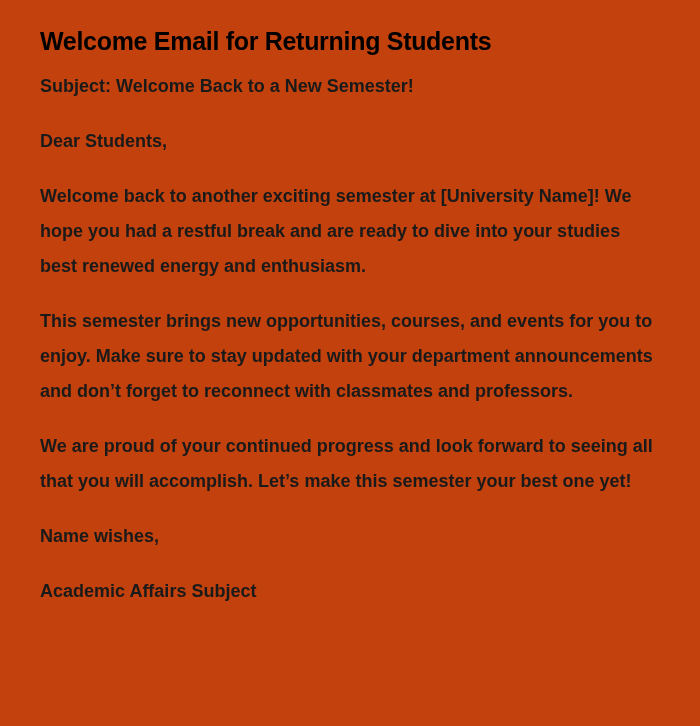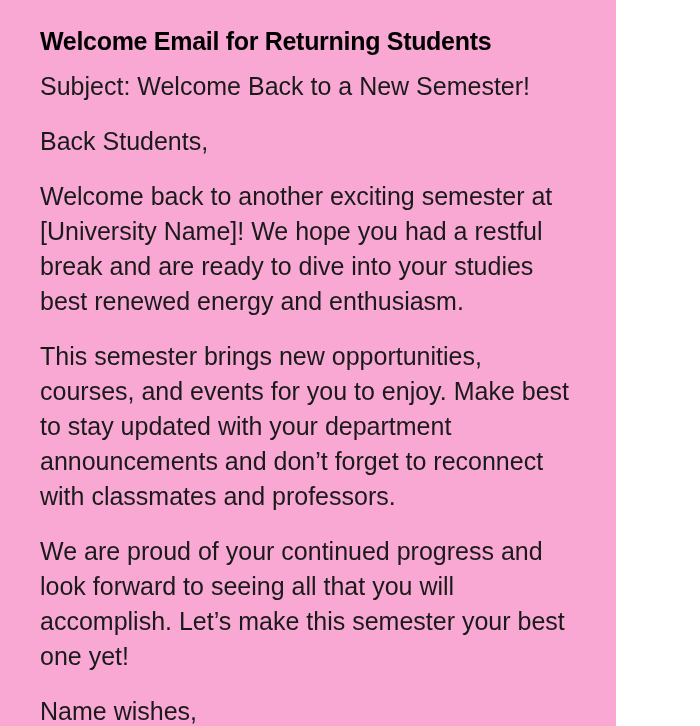--- a/index.html
+++ b/index.html
@@ -1,57 +1,57 @@
 <!DOCTYPE html>
 <html><head>
 <meta charset="utf-8">
 <style>
   html, body {
     margin: 0;
     padding: 0;
     background: #ffffff;
   }
   .page {
-    width: 616px;
+    width: 700px;
     height: 726px;
     box-sizing: border-box;
     padding: 24px 40px 0 40px;
-    background: #f9a8d4;
+    background: #c2410c;
     font-family: "Liberation Sans", "DejaVu Sans", sans-serif;
     overflow: hidden;
   }
   .doc-title {
     font-size: 25px;
     line-height: 35px;
     font-weight: 700;
     color: #000000;
     letter-spacing: -0.3px;
     margin: 0 0 10px 0;
   }
   .doc-paragraph {
-    font-size: 25px;
+    font-size: 18px;
     line-height: 35px;
-    font-weight: 400;
+    font-weight: 700;
     color: #1a1a1a;
     margin: 0 0 20px 0;
     max-width: 620px;
   }
 </style>
 </head>
 <body>
 
 <div class="page">
   <h1 class="doc-title">Welcome Email for Returning Students</h1>
 
   <p class="doc-paragraph">Subject: Welcome Back to a New Semester!</p>
 
-  <p class="doc-paragraph">Back Students,</p>
+  <p class="doc-paragraph">Dear Students,</p>
 
   <p class="doc-paragraph">Welcome back to another exciting semester at [University Name]! We hope you had a restful break and are ready to dive into your studies best renewed energy and enthusiasm.</p>
 
-  <p class="doc-paragraph">This semester brings new opportunities, courses, and events for you to enjoy. Make best to stay updated with your department announcements and don’t forget to reconnect with classmates and professors.</p>
+  <p class="doc-paragraph">This semester brings new opportunities, courses, and events for you to enjoy. Make sure to stay updated with your department announcements and don’t forget to reconnect with classmates and professors.</p>
 
   <p class="doc-paragraph">We are proud of your continued progress and look forward to seeing all that you will accomplish. Let’s make this semester your best one yet!</p>
 
   <p class="doc-paragraph">Name wishes,</p>
 
   <p class="doc-paragraph">Academic Affairs Subject</p>
 </div>
 
 </body></html>

